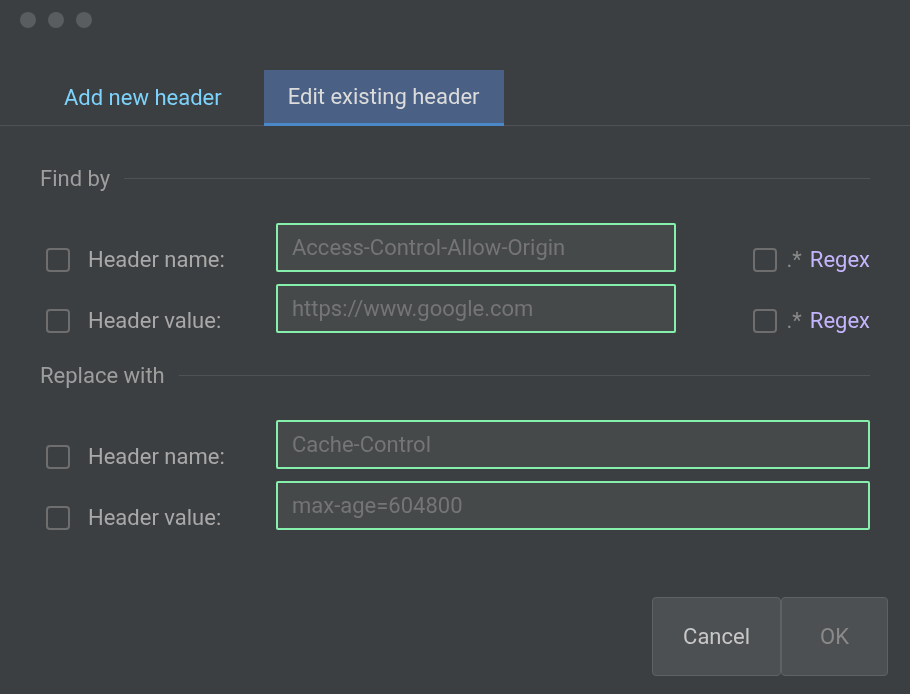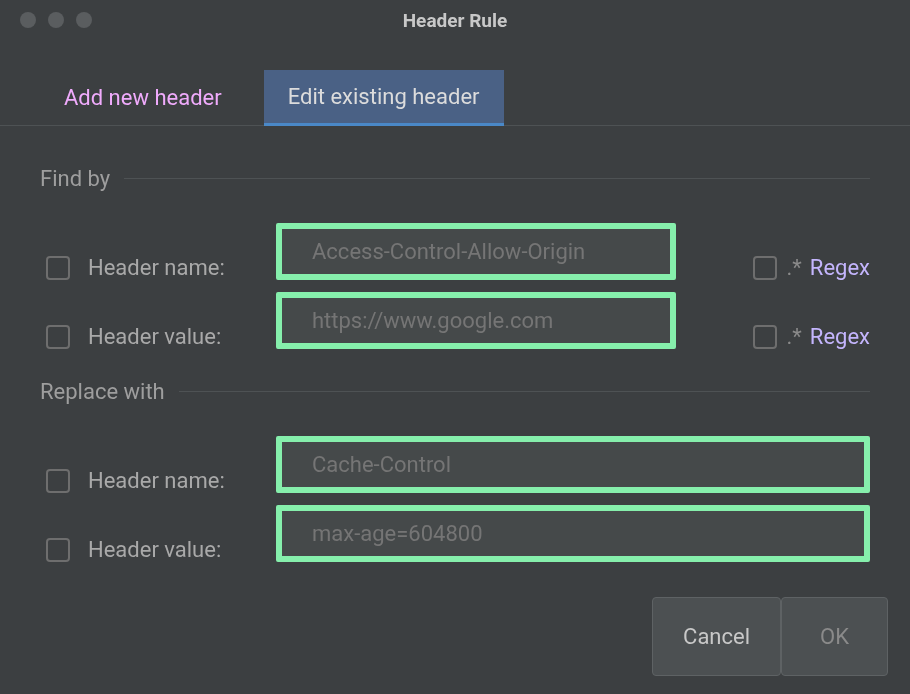--- a/index.html
+++ b/index.html
@@ -44,21 +44,21 @@
     }
     .tabs {
       display: flex;
       padding: 30px 40px 0 40px;
       border-bottom: 1px solid #4e5254;
       gap: 18px;
     }
     .tab {
       padding: 14px 24px;
       font-size: 22px;
-      color: #f0abfc;
+      color: #7dd3fc;
       cursor: pointer;
       background: transparent;
       border: none;
       font-family: inherit;
       display: block;
     }
     .tab.active {
       background: #4a6185;
       color: #dcdcdc;
       border-bottom: 3px solid #4a88c7;
@@ -101,24 +101,24 @@
       flex-shrink: 0;
     }
     .field-label {
       font-size: 22px;
       color: #a9a9a9;
       width: 170px;
       flex-shrink: 0;
     }
     .text-input {
       background: #45494a;
-      border: 6px solid #86efac;
+      border: 2px solid #86efac;
       color: #808080;
       font-size: 22px;
-      padding: 10px 30px;
+      padding: 10px 14px;
       border-radius: 2px;
       font-family: inherit;
       outline: none;
     }
     .text-input.narrow {
       width: 400px;
     }
     .text-input.wide {
       flex: 1;
     }
@@ -164,21 +164,20 @@
   </style>
 </head>
 <body>
 
 <div class="titlebar">
   <div class="traffic-lights">
     <div class="traffic-light"></div>
     <div class="traffic-light"></div>
     <div class="traffic-light"></div>
   </div>
-  <div class="window-title">Header Rule</div>
 </div>
 
 <div class="tabs">
   <button class="tab">Add new header</button>
   <button class="tab active">Edit existing header</button>
 </div>
 
 <div class="content">
 
   <div class="section-header">

